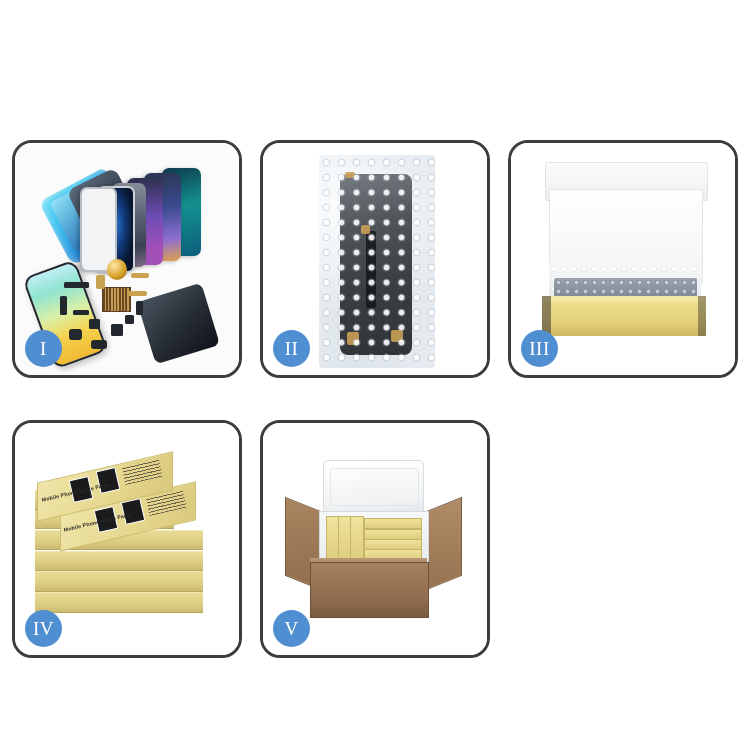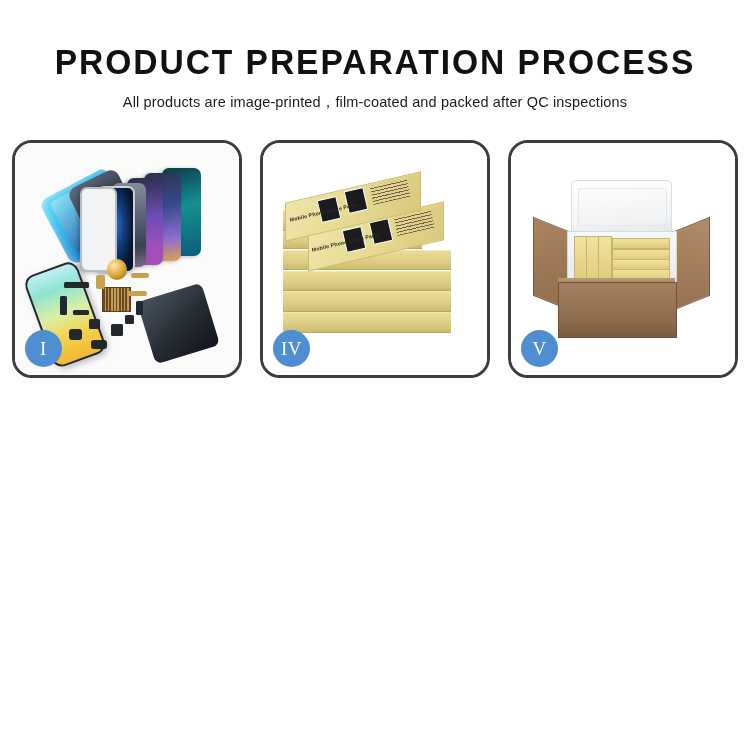--- a/index.html
+++ b/index.html
@@ -187,24 +187,20 @@
   .p6 .right{position:absolute;left:59.5%;top:30%;width:25%;height:46%;
     background:linear-gradient(180deg,#a6865f,#8d6f4c 60%,#7e6243);
     clip-path:polygon(0% 30%,100% 0%,100% 60%,0% 100%);}
   .p6 .tape{position:absolute;background:#9c7d57;opacity:.85;}
 </style>
 </head>
 <body>
 
 <div class="page">
 
-  <div class="header">
-    <h1 class="title">PRODUCT PREPARATION PROCESS</h1>
-    <p class="subtitle">All products are image-printed，film-coated and packed after QC inspections</p>
-  </div>
 
   <div class="grid">
 
     <div class="card">
       <div class="card-inner p1">
         <div class="scrProt"></div>
         <div class="phoneBack"></div>
         <div class="fanWrap">
           <div class="fan f5"></div>
           <div class="fan f4"></div>
@@ -226,21 +222,48 @@
         <div class="sm" style="left:34%;top:85%;width:7%;height:4%;border-radius:3px;"></div>
         <div class="flx" style="left:52%;top:56%;width:8%;height:2%;"></div>
         <div class="flx" style="left:50%;top:64%;width:9%;height:2%;"></div>
         <div class="flx" style="left:36%;top:57%;width:4%;height:6%;"></div>
         <div class="sm" style="left:20%;top:66%;width:3%;height:8%;"></div>
         <div class="sm" style="left:54%;top:68%;width:3%;height:6%;"></div>
       </div>
       <div class="badge">I</div>
     </div>
 
-
+    <div class="card">
+      <div class="card-inner p2">
+        <div class="bag">
+          <div class="lcd"></div>
+          <div class="flexA"></div>
+          <div class="conn" style="left:22%;top:8%;width:9%;height:3%;"></div>
+          <div class="conn" style="left:36%;top:33%;width:8%;height:4%;"></div>
+          <div class="conn" style="left:24%;top:83%;width:10%;height:6%;"></div>
+          <div class="conn" style="left:62%;top:82%;width:10%;height:6%;"></div>
+          <div class="bub"></div>
+        </div>
+      </div>
+      <div class="badge">II</div>
+    </div>
+
+    <div class="card">
+      <div class="card-inner p3">
+        <div class="lidBack"></div>
+        <div class="lidFace"></div>
+        <div class="foam"></div>
+        <div class="inner"></div>
+        <div class="boxRim"></div>
+        <div class="boxFront"></div>
+        <div class="boxSideL"></div>
+        <div class="boxSideR"></div>
+      </div>
+      <div class="badge">III</div>
+    </div>
 
     <div class="card">
       <div class="card-inner p4">
 
         <div class="slab" style="left:9%;top:73%;width:75%;height:8%;"></div>
         <div class="slab" style="left:9%;top:64%;width:75%;height:8%;"></div>
         <div class="slab" style="left:9%;top:55%;width:75%;height:8%;"></div>
         <div class="slab" style="left:9%;top:46%;width:75%;height:8%;"></div>
         <div class="slab" style="left:9%;top:37%;width:62%;height:8%;"></div>
         <div class="slab" style="left:9%;top:29%;width:62%;height:8%;"></div>

